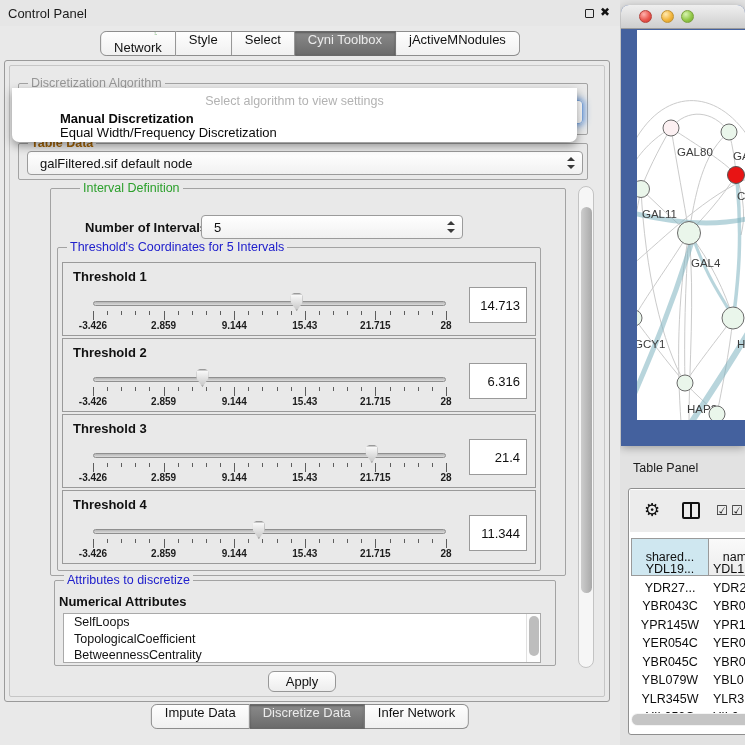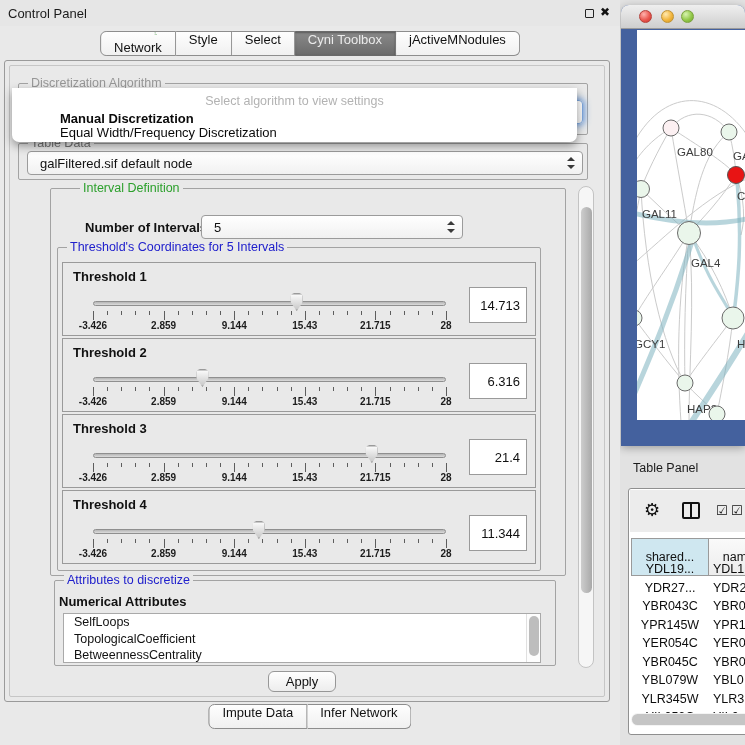--- a/index.html
+++ b/index.html
@@ -23,21 +23,21 @@
   .seg:last-child{border-radius:0 6px 6px 0;}
   .seg.selected{background:linear-gradient(#8a8a8a,#6b6b6b);color:#ebebeb;border-color:#6a6a6a;
        box-shadow:inset 0 1px 2px rgba(0,0,0,.35);}
 
   .outer-box{position:absolute;left:4px;top:60px;width:606px;height:642px;border:1px solid #9a9a9a;border-radius:3px;}
   .inner-box{position:absolute;left:9px;top:65px;width:596px;height:632px;border:1px solid #c6c6c6;border-radius:2px;}
 
   .group{position:absolute;border:1px solid #a3a3a3;border-radius:2px;}
   .gtitle{position:absolute;top:-8px;left:9px;background:#e9e9e9;padding:0 3px;font-size:12.5px;white-space:nowrap;}
   .gtitle.gray{color:#969696;}
-  .gtitle.dark{color:#737373;}
+  .gtitle.dark{color:#a16207;font-weight:bold;}
   .gtitle.green{color:#2ca02c;margin-left:20px;}
   .gtitle.blue{color:#2020cc;}
 
   .combo{position:absolute;background:linear-gradient(#ffffff,#f1f1f1);border:1px solid #9b9b9b;border-radius:4px;
          font-size:13px;color:#111;}
   .combo .cval{position:absolute;left:12px;top:4px;}
   .updown{position:absolute;right:7px;top:50%;transform:translateY(-50%);width:8px;height:12px;}
   .updown::before{content:"";position:absolute;left:0;top:0;border-left:4px solid transparent;border-right:4px solid transparent;border-bottom:4.5px solid #3a3a3a;}
   .updown::after{content:"";position:absolute;left:0;bottom:0;border-left:4px solid transparent;border-right:4px solid transparent;border-top:4.5px solid #3a3a3a;}
   .combo.focused{border-color:#7ea7dd;box-shadow:0 0 6px 2px rgba(100,150,220,.85);}
@@ -381,20 +381,23 @@
 
     <div class="vscrollbar">
       <div class="vthumb"></div>
     </div>
 
     <div class="apply-btn">Apply</div>
 
     <div class="tabbar bottom">
       <div class="seg">
           <span>Impute Data</span>
+        </div>
+      <div class="seg selected">
+          <span>Discretize Data</span>
         </div>
       <div class="seg">
           <span>Infer Network</span>
         </div>
     </div>
 
     <div class="popup">
       <div class="phead">Select algorithm to view settings</div>
       <div class="pitem b">Manual Discretization</div>
       <div class="pitem r">Equal Width/Frequency Discretization</div>

